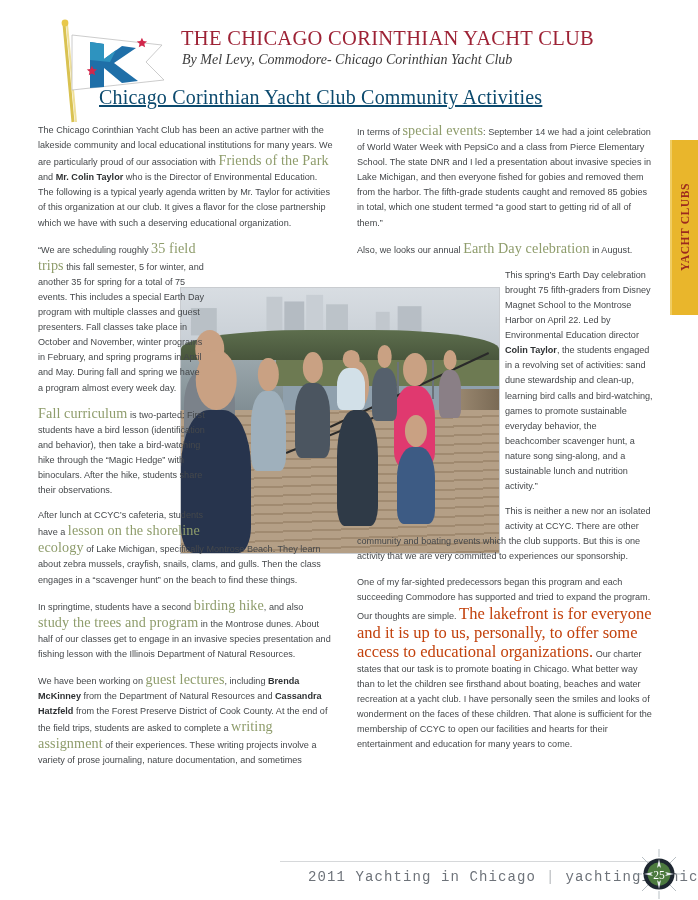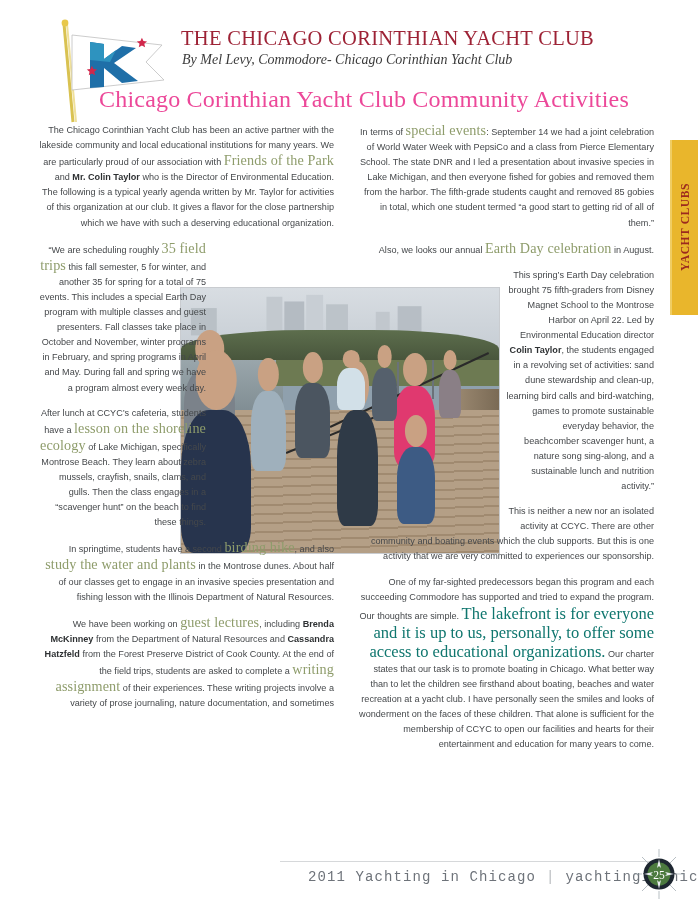--- a/index.html
+++ b/index.html
@@ -83,52 +83,53 @@
     font-style: italic;
     font-size: 14px;
     color: #3b3b3b;
     white-space: nowrap;
   }
   .article-title {
     position: absolute;
     left: 83px;
     top: 86px;
     font-family: "Liberation Serif", serif;
-    font-size: 24px;
-    color: #ec4899;
+    font-size: 20px;
+    color: #0c4a6e;
     letter-spacing: 0.2px;
     white-space: nowrap;
+    text-decoration: underline;
   }
 
   
   .col {
     position: absolute;
     top: 123px;
     font-size: 9.1px;
     line-height: 15.1px;
-    text-align: right;
+    text-align: left;
     color: #45484b;
   }
   .col-left  { left: 38px;  width: 296px; }
   .col-right { left: 357px; width: 297px; }
 
   .col p { margin: 0 0 10px 0; }
 
   
   .acc {
     font-family: "Liberation Serif", serif;
     font-size: 14.2px;
     color: #8e9c6b;
     letter-spacing: 0.1px;
     line-height: 15px;
   }
   .acc-lg {
     font-family: "Liberation Serif", serif;
     font-size: 16.5px;
-    color: #0f766e;
+    color: #c2410c;
     line-height: 17px;
   }
   b, .bold { font-weight: 700; color: #2e3133; }
 
   
   .shaper-left  { float: right; width: 128px; clear: right; }
   .shaper-right { float: left;  width: 148px; clear: left; }
   .sp { height: 15.1px; }
 
   
@@ -267,27 +268,30 @@
       <div class="sp" style="height:15px"></div>
       <div class="sp" style="height:15px"></div>
       <div class="sp" style="height:15px"></div>
       <div class="sp" style="height:253px"></div>
     </div>
 
     <p>
       <span>“We are scheduling roughly </span><span class="acc">35 field trips</span><span> this fall semester, 5 for winter, and another 35 for spring for a total of 75 events. This includes a special Earth Day program with multiple classes and guest presenters. Fall classes take place in October and November, winter programs in February, and spring programs in April and May. During fall and spring we have a program almost every week day.</span>
     </p>
 
+    <p>
+      <span class="acc">Fall curriculum</span><span> is two-parted: First students have a bird lesson (identification and behavior), then take a bird-watching hike through the “Magic Hedge” with binoculars. After the hike, students share their observations.</span>
+    </p>
 
     <p>
       <span>After lunch at CCYC’s cafeteria, students have a </span><span class="acc">lesson on the shoreline ecology</span><span> of Lake Michigan, specifically Montrose Beach. They learn about zebra mussels, crayfish, snails, clams, and gulls. Then the class engages in a “scavenger hunt” on the beach to find these things.</span>
     </p>
 
     <p>
-      <span>In springtime, students have a second </span><span class="acc">birding hike</span><span>, and also </span><span class="acc">study the water and plants</span><span> in the Montrose dunes. About half of our classes get to engage in an invasive species presentation and fishing lesson with the Illinois Department of Natural Resources.</span>
+      <span>In springtime, students have a second </span><span class="acc">birding hike</span><span>, and also </span><span class="acc">study the trees and program</span><span> in the Montrose dunes. About half of our classes get to engage in an invasive species presentation and fishing lesson with the Illinois Department of Natural Resources.</span>
     </p>
 
 
     <p>
       <span>We have been working on </span><span class="acc">guest lectures</span><span>, including </span><span class="bold">Brenda McKinney</span><span> from the Department of Natural Resources and </span><span class="bold">Cassandra Hatzfeld</span><span> from the Forest Preserve District of Cook County. At the end of the field trips, students are asked to complete a </span><span class="acc">writing assignment</span><span> of their experiences. These writing projects involve a variety of prose journaling, nature documentation, and sometimes</span>
     </p>
   </div>
 
   <div class="col col-right">
 

